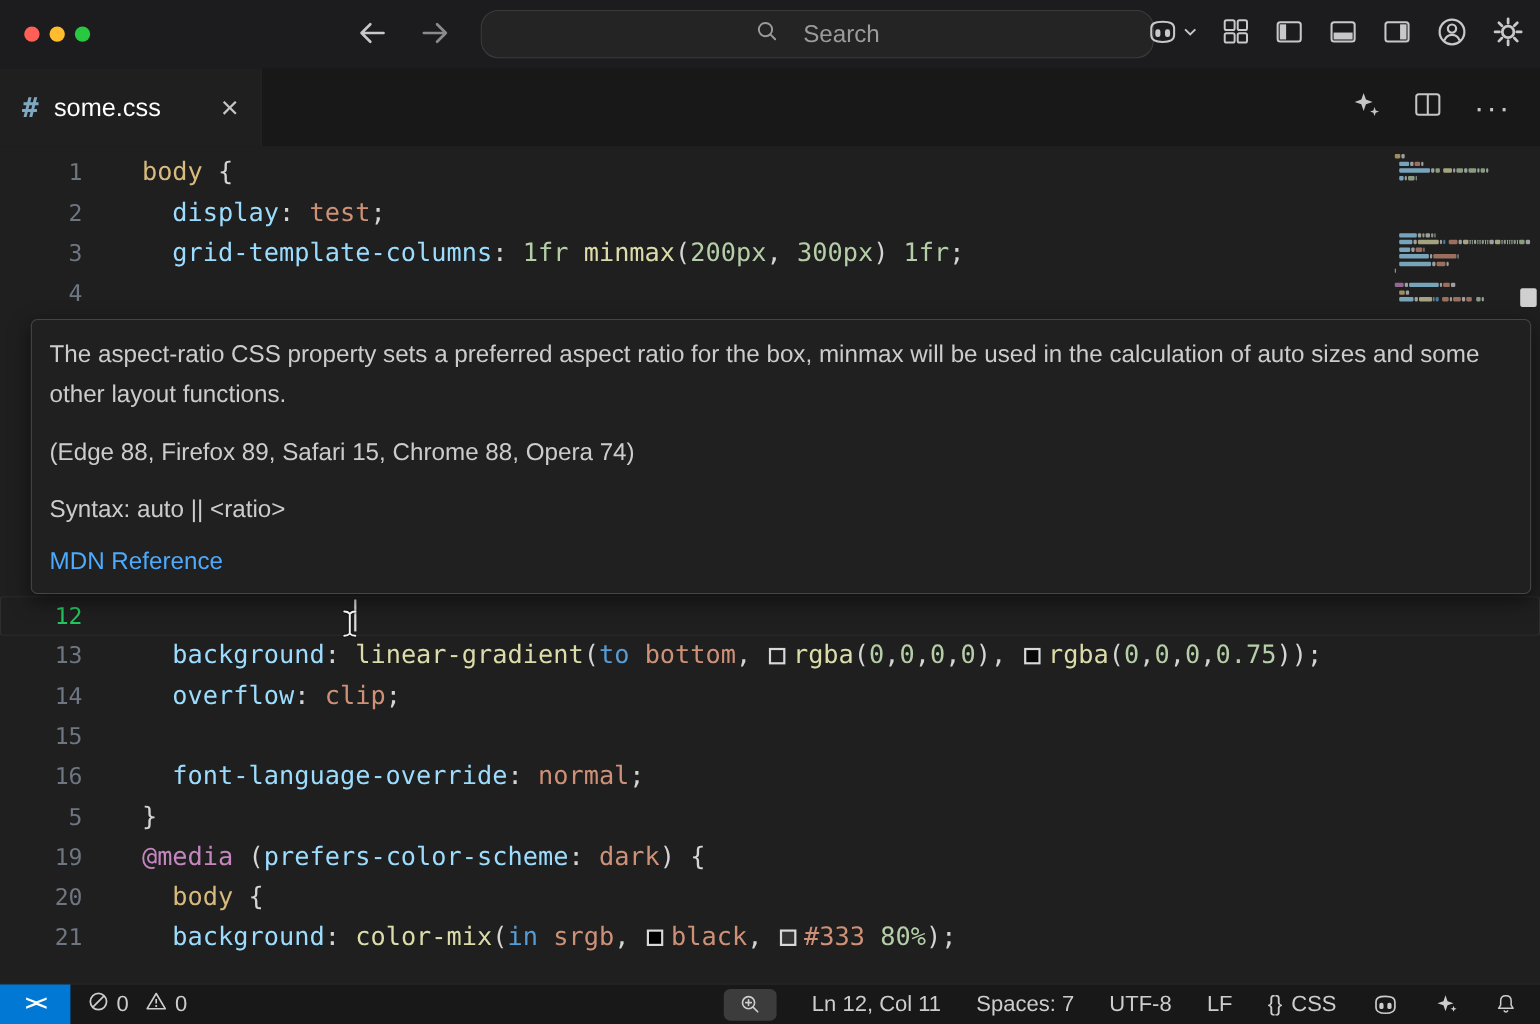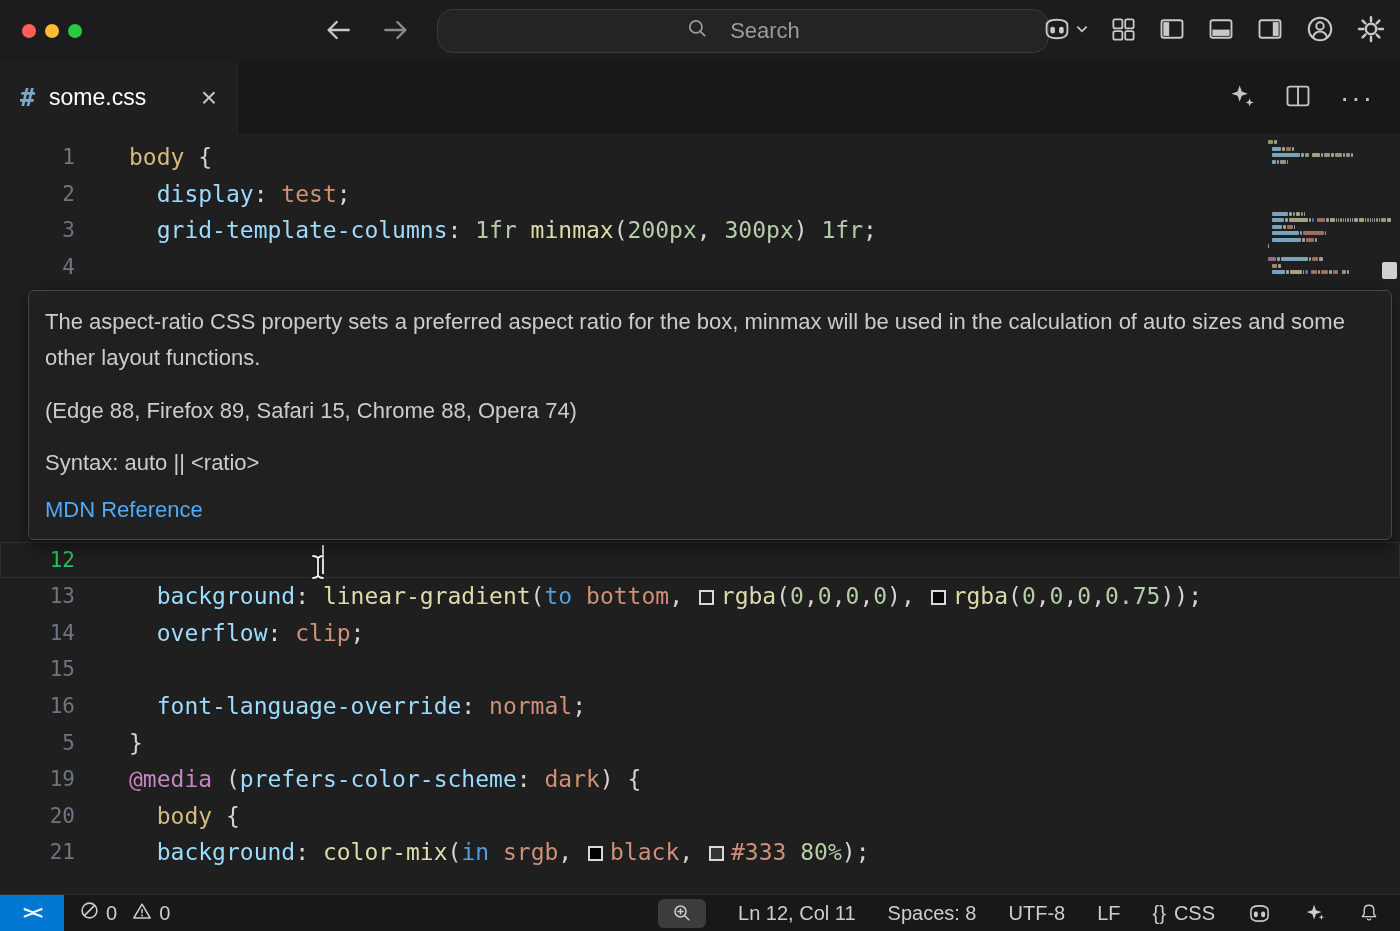--- a/index.html
+++ b/index.html
@@ -356,21 +356,21 @@
     <span class="cnt">0</span>
   </div>
   <div class="sb-right">
     <span class="zoom-chip">
         <svg width="20" height="20" viewBox="0 0 20 20">
           <circle cx="8.5" cy="8.5" r="5.5" stroke="#cdcdcd" stroke-width="1.5" fill="none"></circle>
           <path d="M8.5 6v5M6 8.5h5M12.8 12.8l4 4" stroke="#cdcdcd" stroke-width="1.5" stroke-linecap="round"></path>
         </svg>
       </span>
     <span class="sb-item">Ln 12, Col 11</span>
-    <span class="sb-item">Spaces: 8</span>
+    <span class="sb-item">Spaces: 7</span>
     <span class="sb-item">UTF-8</span>
     <span class="sb-item">LF</span>
     <span class="sb-item">
       <span>{}</span>
       <span>CSS</span>
     </span>
     <span class="sb-item">
         <svg width="25" height="21" viewBox="0 0 26 22">
           <path d="M4 8c0-3.2 2.2-5 9-5s9 1.8 9 5v5.5c0 3.2-2.2 5.5-9 5.5s-9-2.3-9-5.5z" fill="none" stroke="#cdcdcd" stroke-width="1.6"></path>
           <rect x="7.2" y="9" width="4" height="6" rx="1.8" fill="#cdcdcd"></rect>

